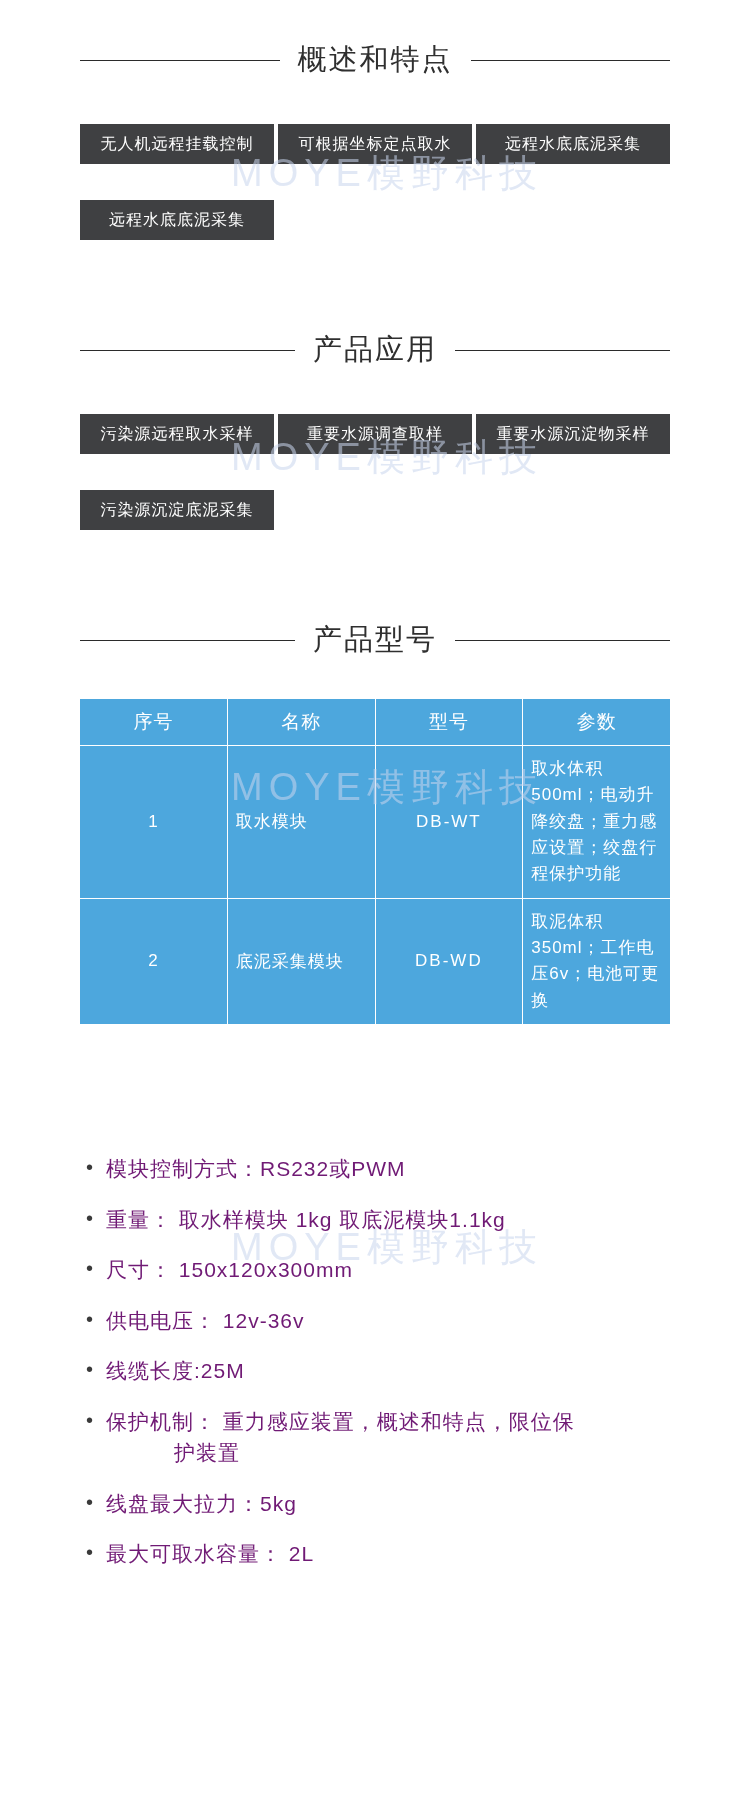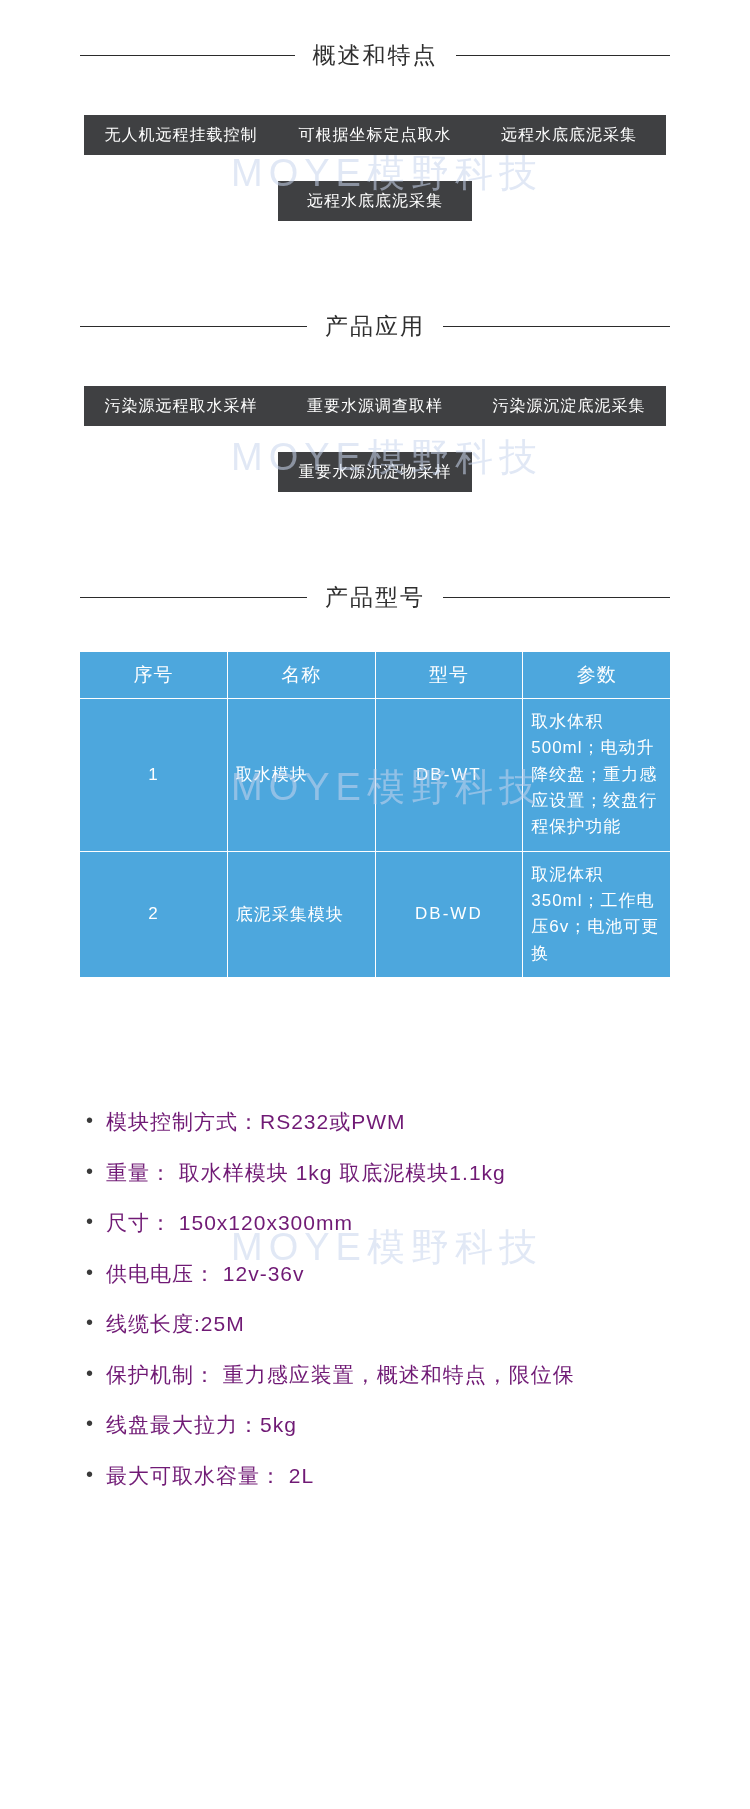--- a/index.html
+++ b/index.html
@@ -29,35 +29,35 @@
     margin: 0 auto;
     width: 590px;
   }
   .section-head .rule {
     flex: 1 1 auto;
     height: 1px;
     background: #2b2b2b;
   }
   .section-head .title {
     flex: 0 0 auto;
-    font-size: 23px;
+    font-size: 29px;
     letter-spacing: 2px;
     color: #2f2f2f;
     font-weight: normal;
     white-space: nowrap;
   }
 
   
   .tag-grid {
     width: 590px;
     margin: 0 auto;
     display: flex;
     flex-wrap: wrap;
-    justify-content: center;
-    row-gap: 26px;
+    justify-content: space-between;
+    row-gap: 36px;
   }
   .tag {
     width: 182px;
     min-width: 182px;
     height: 40px;
     background: #3f4042;
     color: #ffffff;
     font-size: 16px;
     letter-spacing: 1px;
     display: flex;
@@ -178,22 +178,22 @@
     <span class="rule"></span>
     <span class="title">产品应用</span>
     <span class="rule"></span>
   </div>
 
   <div class="sp-a"></div>
 
   <div class="tag-grid">
     <div class="tag">污染源远程取水采样</div>
     <div class="tag">重要水源调查取样</div>
+    <div class="tag">重要水源沉淀物采样</div>
     <div class="tag">污染源沉淀底泥采集</div>
-    <div class="tag">重要水源沉淀物采样</div>
   </div>
 
   <div class="sp-c"></div>
 
   <div class="section-head">
     <span class="rule"></span>
     <span class="title">产品型号</span>
     <span class="rule"></span>
   </div>
 
@@ -232,20 +232,21 @@
   <div class="sp-b"></div>
 
   <ul class="spec-list">
     <li><span>模块控制方式：RS232或PWM</span></li>
     <li><span>重量： 取水样模块 1kg 取底泥模块1.1kg</span></li>
     <li><span>尺寸： 150x120x300mm</span></li>
     <li><span>供电电压： 12v-36v</span></li>
     <li><span>线缆长度:25M</span></li>
     <li>
       <span>保护机制： 重力感应装置，概述和特点，限位保</span>
+      <span class="cont">护装置</span>
     </li>
     <li><span>线盘最大拉力：5kg</span></li>
     <li><span>最大可取水容量： 2L</span></li>
   </ul>
 
   <div class="wm" style="top:148px;">MOYE模野科技</div>
   <div class="wm" style="top:432px;">MOYE模野科技</div>
   <div class="wm" style="top:762px;">MOYE模野科技</div>
   <div class="wm" style="top:1222px;">MOYE模野科技</div>
 

